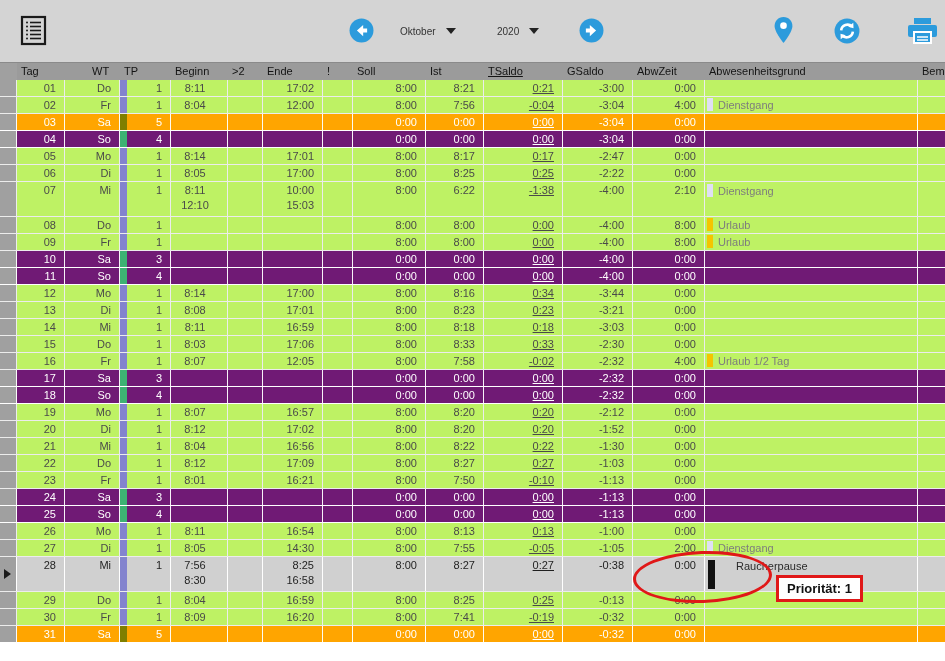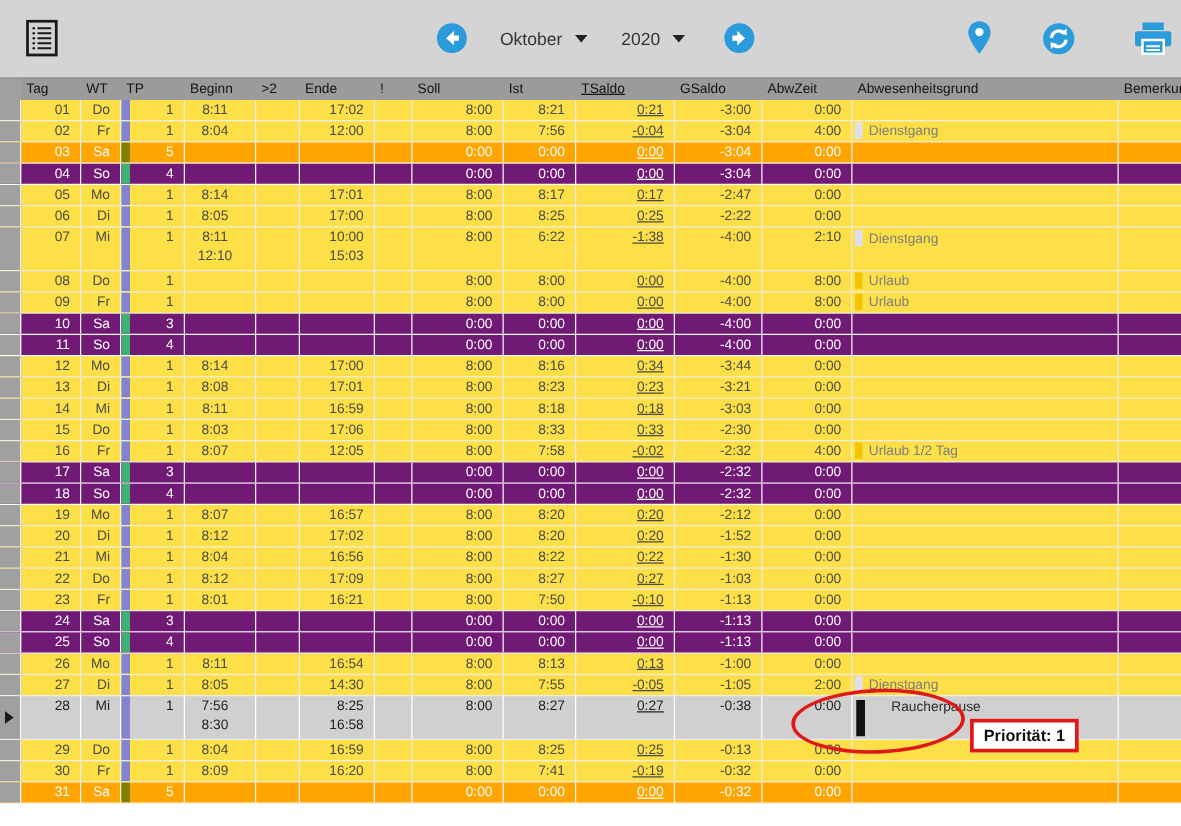--- a/index.html
+++ b/index.html
@@ -6,32 +6,32 @@
   .viewport {
     position:relative; width:945px; height:661px; overflow:hidden;
     font-family:"Liberation Sans","DejaVu Sans",sans-serif;
     font-size:11px; color:#4a4a4a; background:#fff;
   }
   
   .topbar { position:absolute; left:0; top:0; width:945px; height:62px; background:#D4D4D4; }
   .tb-abs { position:absolute; }
   .icon-btn { cursor:pointer; background:none; border:none; padding:0; }
   .ddl { display:flex; align-items:center; gap:10px; height:24px; cursor:pointer; }
-  .ddl-label { font-size:14px; color:#333; }
+  .ddl-label { font-size:10px; color:#333; }
   .ddl-caret { width:0; height:0; border-left:5px solid transparent; border-right:5px solid transparent; border-top:6px solid #222; }
   
   .grid { position:absolute; left:0; top:62px; width:945px; }
   .hdr { display:flex; height:18px; background:#9B9B9B; border-top:1px solid #8a8a8a; box-sizing:border-box; }
   .hdr .cell { line-height:17px; color:#141414; text-align:left; padding:0 0 0 4px; border-right:none; white-space:nowrap; overflow:hidden; }
-  .row { display:flex; height:17px; box-sizing:border-box; border-bottom:1px solid #ececec; background:#fde047; }
+  .row { display:flex; height:17px; box-sizing:border-box; border-bottom:1px solid #ececec; background:#bef264; }
   .row-double { height:35px; }
   .cell { box-sizing:border-box; line-height:16px; padding:0 8px 0 0; text-align:right; overflow:hidden; white-space:nowrap; flex:none; }
   .row-double .cell { line-height:15px; padding-top:1px; }
   .c-gutter { width:17px; background:#A0A0A0; border-right:1px solid #fff; padding:0; position:relative; }
-  .c-tag { width:48px; } .c-wt { width:32px; } .c-tp { width:51px; }
+  .c-tag { width:48px; } .c-wt { width:32px;margin-left:23px; } .c-tp { width:51px; }
   .c-beginn { width:57px;text-align:center; } .c-gt2 { width:35px; } .c-ende { width:60px; }
   .c-excl { width:30px; } .c-soll { width:73px; } .c-ist { width:58px; }
   .c-tsaldo { width:79px;text-decoration:underline; } .c-gsaldo { width:70px; } .c-abwzeit { width:72px; }
   .c-grund { width:213px; text-align:left; padding:0; display:flex; align-items:flex-start; }
   .c-bemerkung { width:50px; text-align:left; padding:0 0 0 3px; }
   .row .cell { border-right:1px solid #ececec; }
   .row .c-bemerkung { border-right:none; }
   .row-orange { background:#FFA500; color:#fff; }
   .row-blue { background:#701a75; color:#fff; }
   .row-orange .cell, .row-blue .cell { border-right-color:rgba(255,255,255,.95); border-bottom:none; }

